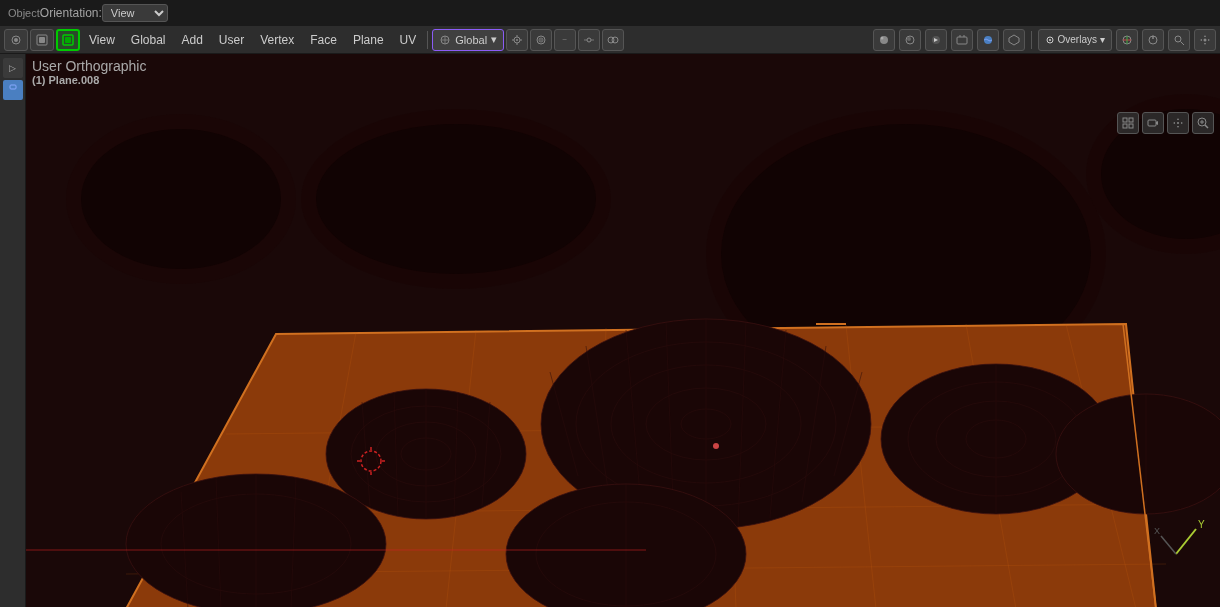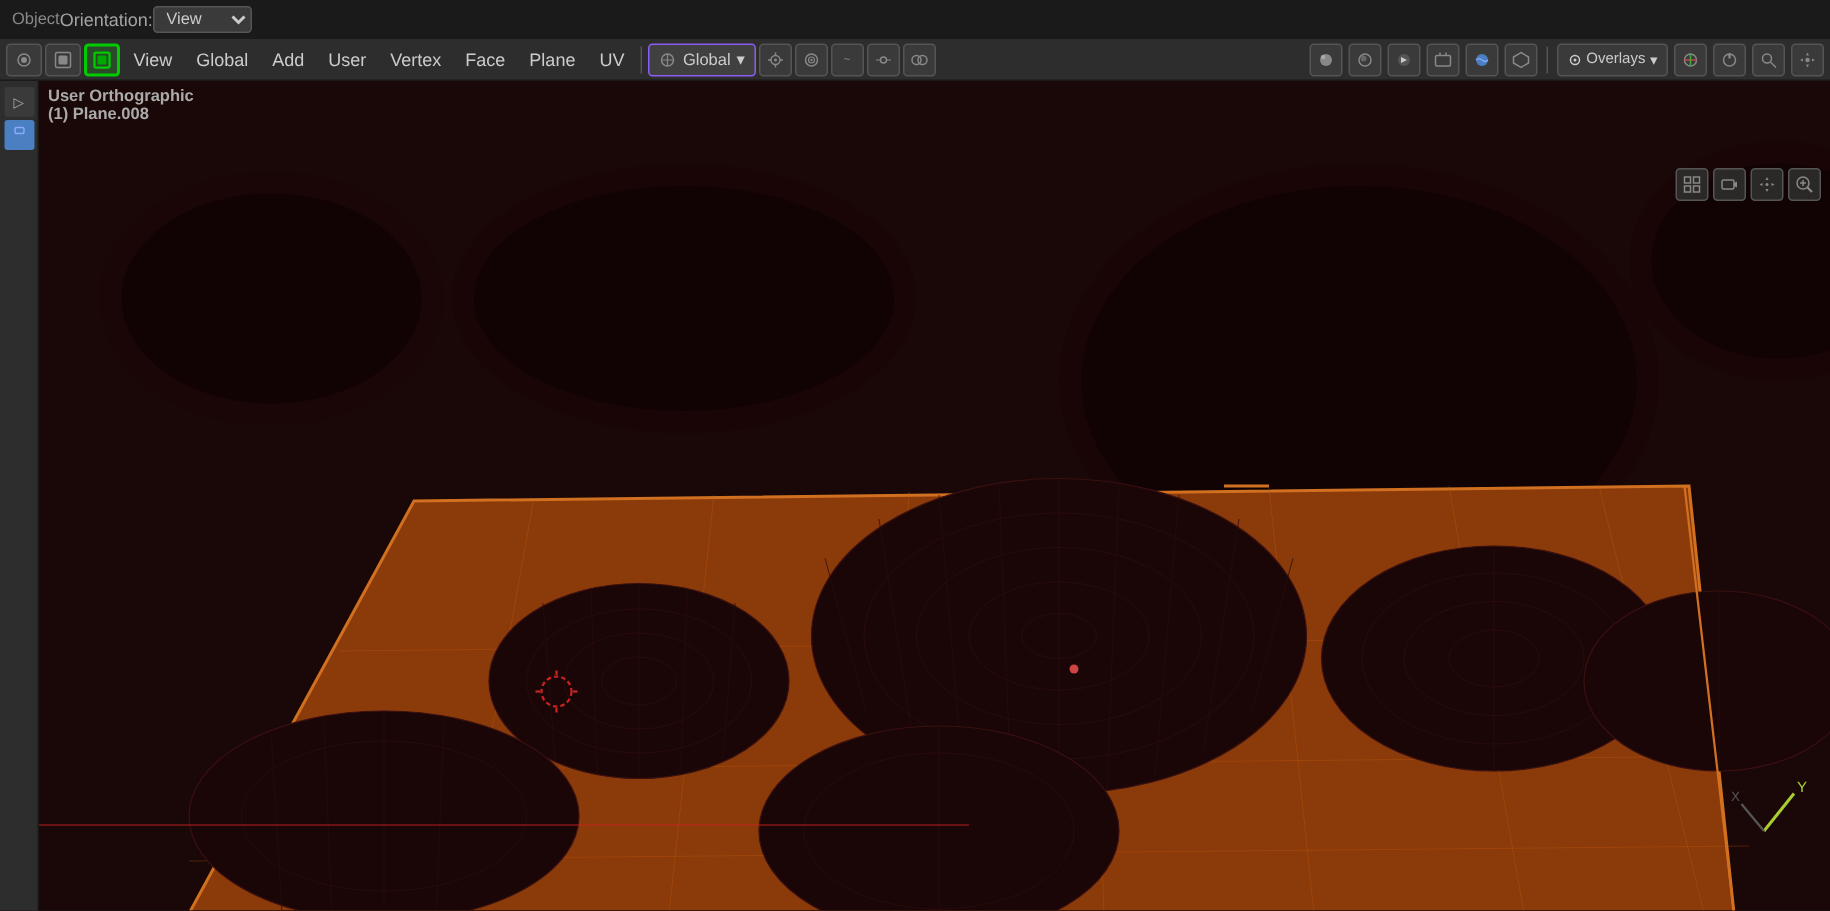--- a/index.html
+++ b/index.html
@@ -160,22 +160,22 @@
     
     .viewport-info {
       position: absolute;
       top: 58px;
       left: 32px;
       z-index: 50;
       pointer-events: none;
     }
     .viewport-title {
       color: #aaaaaa;
-      font-size: 11px;
-      font-weight: 700;
+      font-size: 14px;
+      font-weight: 400;
     }
     .viewport-object {
       color: #aaaaaa;
       font-size: 11px;
       font-weight: bold;
     }
 
     
     .viewport {
       position: absolute;

